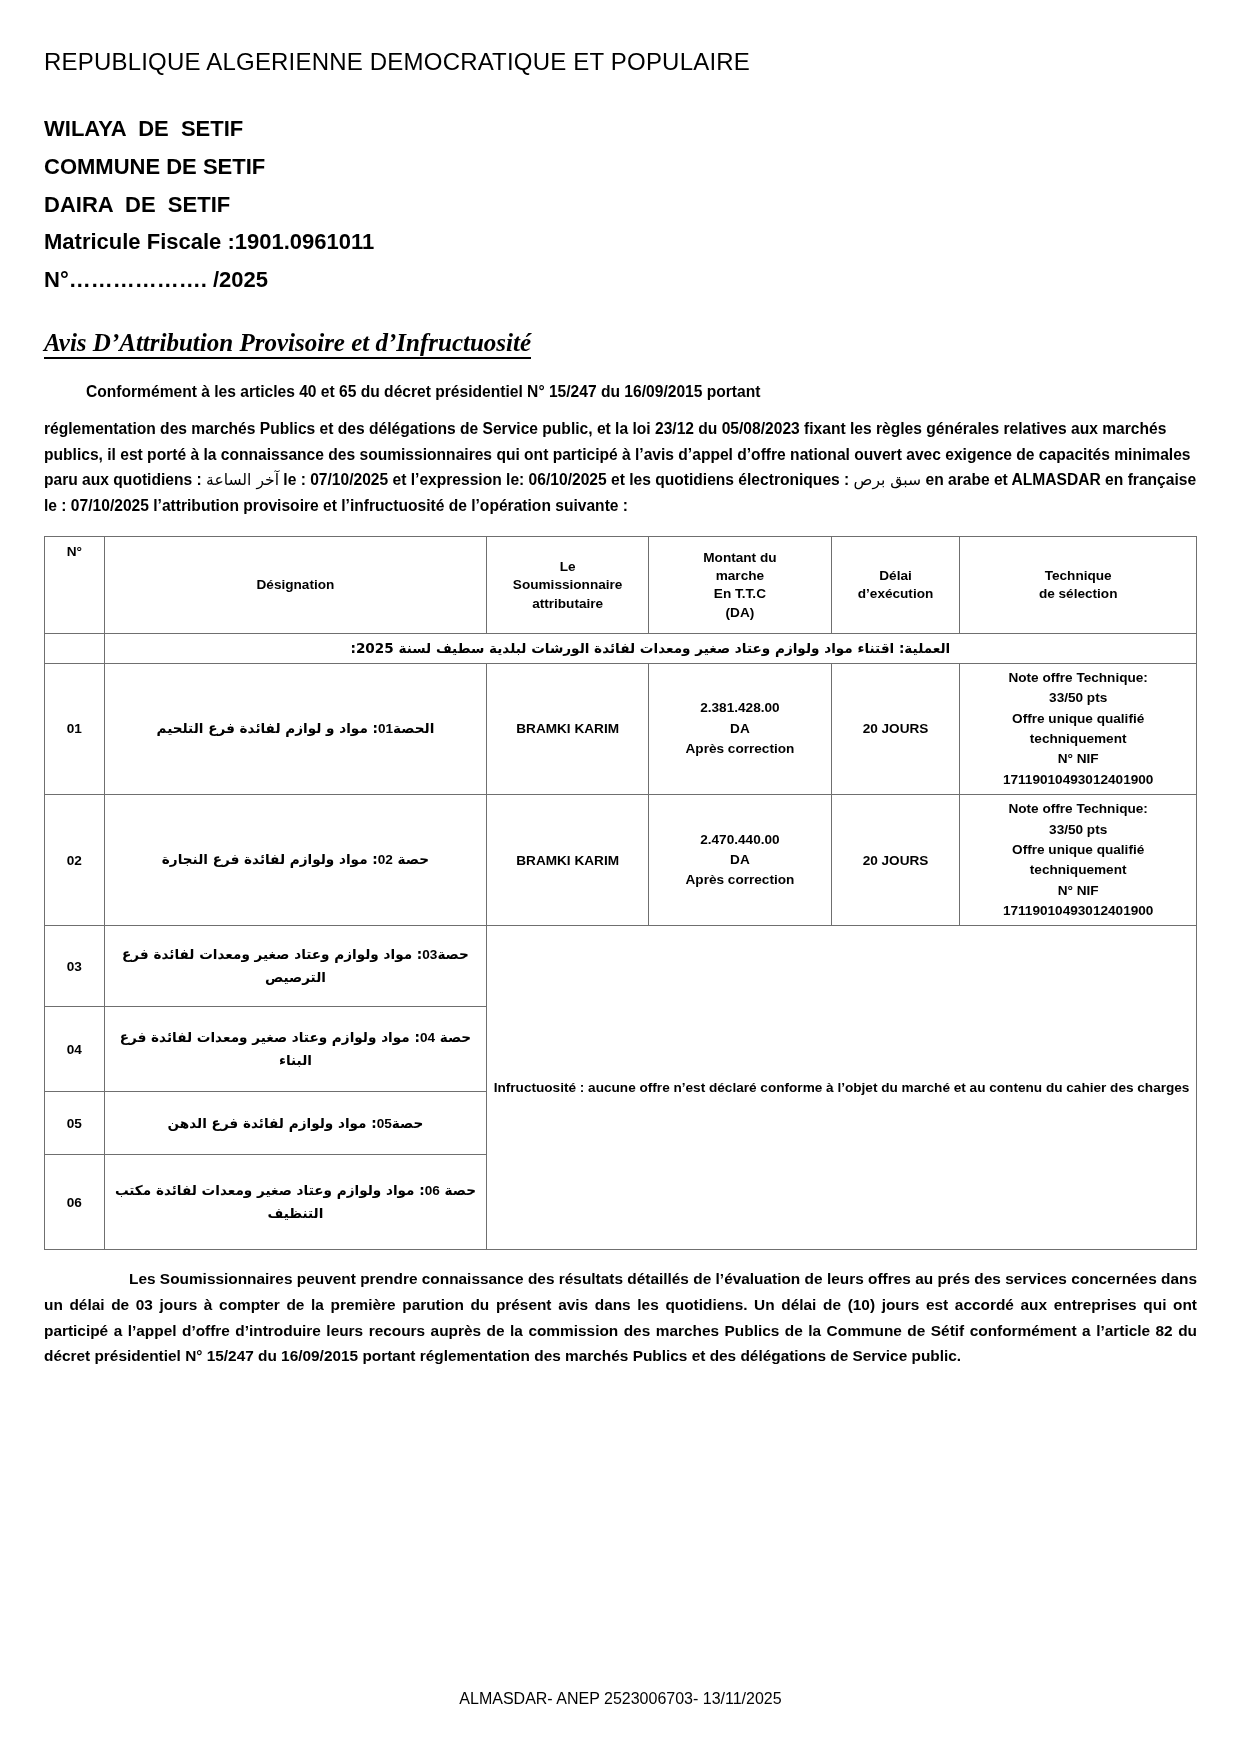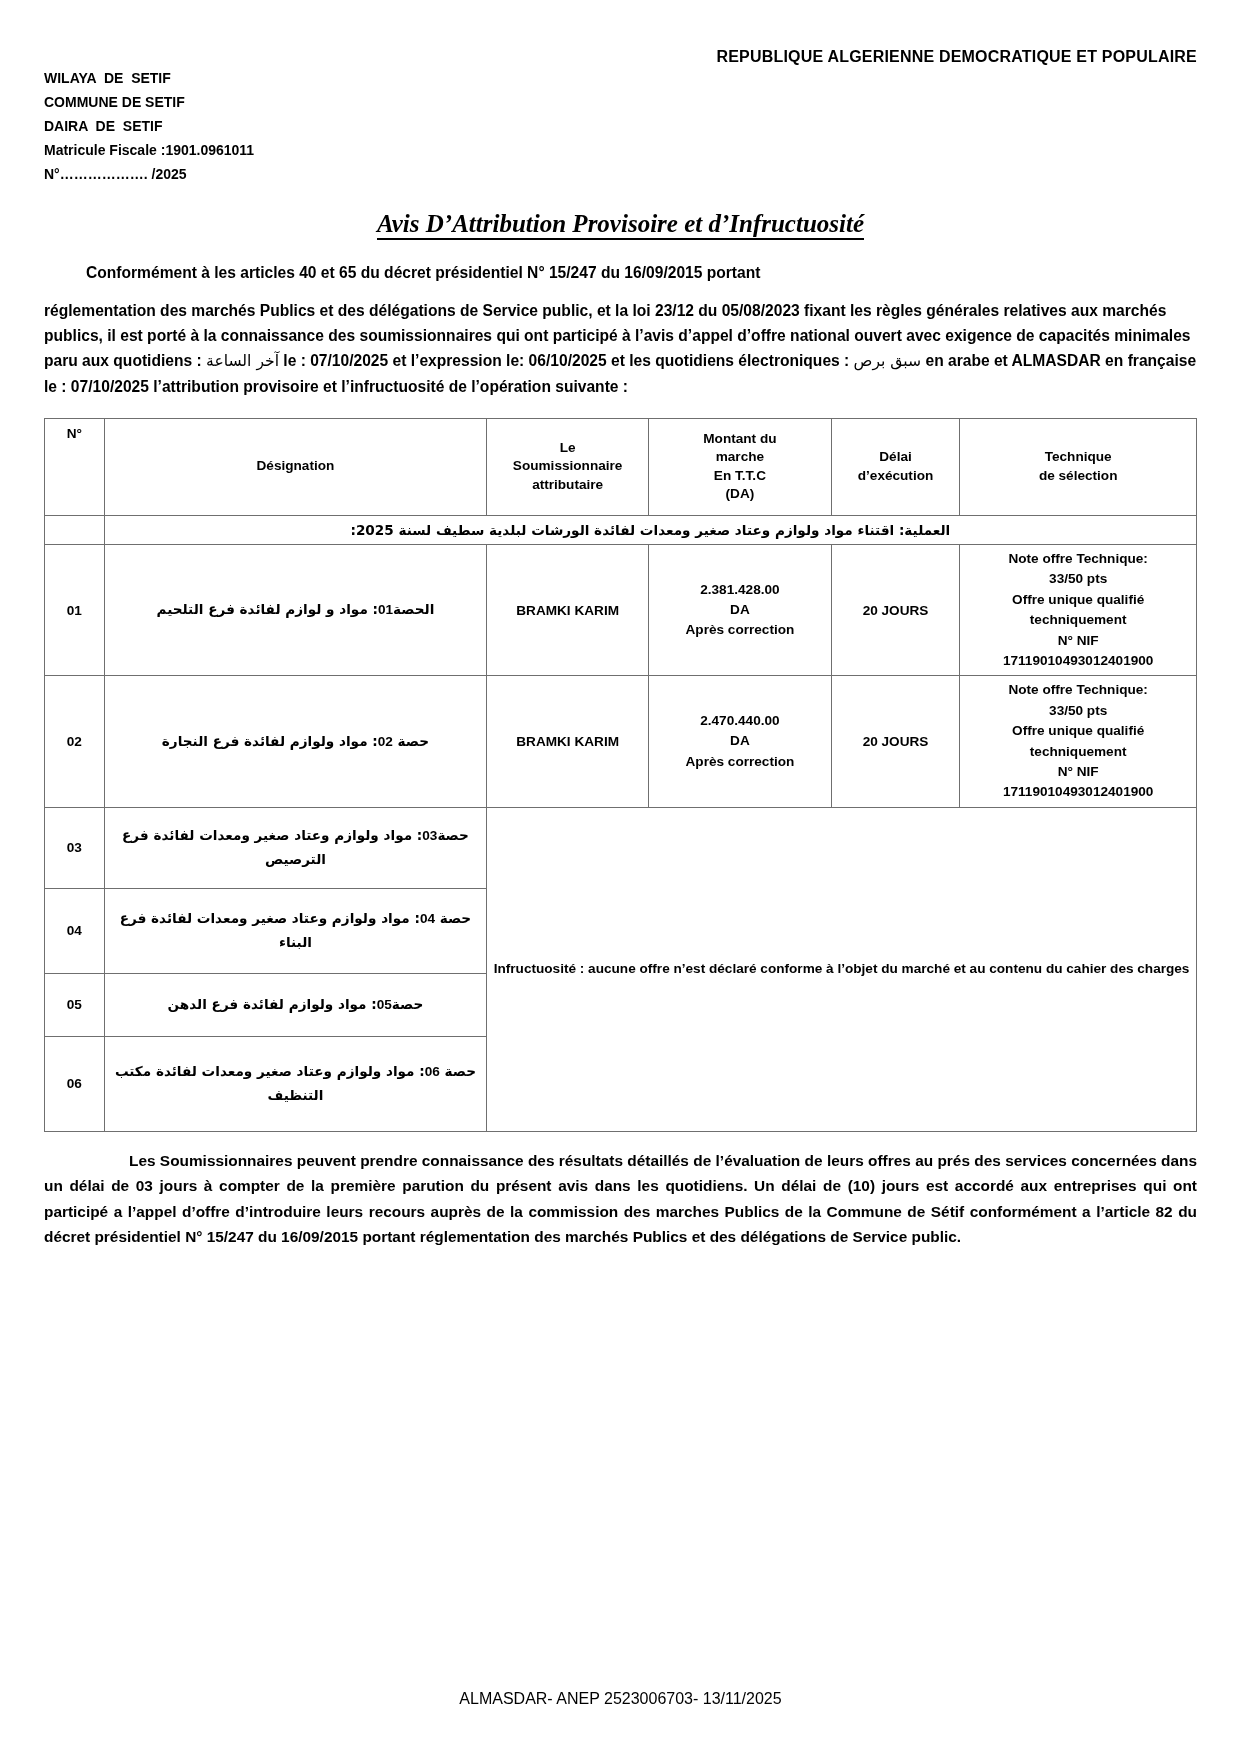--- a/index.html
+++ b/index.html
@@ -18,38 +18,39 @@
     height: 1754px;
     margin: 0 auto;
     background: #ffffff;
     box-sizing: border-box;
     padding: 40px 44px 20px 44px;
     overflow: hidden;
   }
 
   
   .doc-title {
-    text-align: right;
-    font-weight: bold;
-    font-size: 16px;
+    text-align: left;
+    font-weight: normal;
+    font-size: 24px;
     letter-spacing: 0.2px;
     margin: 8px 0 0 0;
     padding: 0;
   }
   .org-block {
-    font-weight: bold;
-    font-size: 14px;
+    margin-top: 34px;
+    font-weight: bold;
+    font-size: 22px;
     line-height: 1.72;
   }
   .org-block div { white-space: pre; }
 
   
   .avis-heading {
-    text-align: center;
-    margin-top: 24px;
+    text-align: left;
+    margin-top: 30px;
     margin-bottom: 8px;
   }
   .avis-heading span {
     font-family: "Liberation Serif", serif;
     font-style: italic;
     font-weight: bold;
     font-size: 25px;
     border-bottom: 2px solid #000;
     padding-bottom: 1px;
   }

